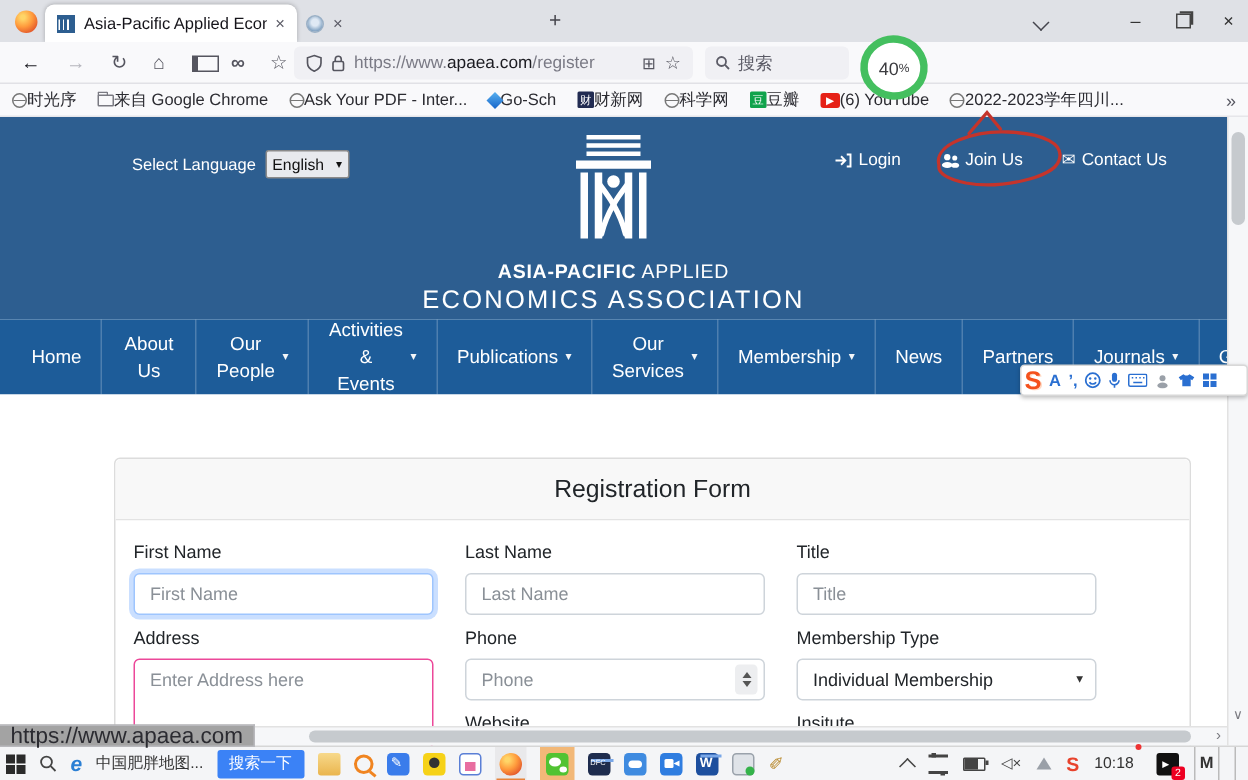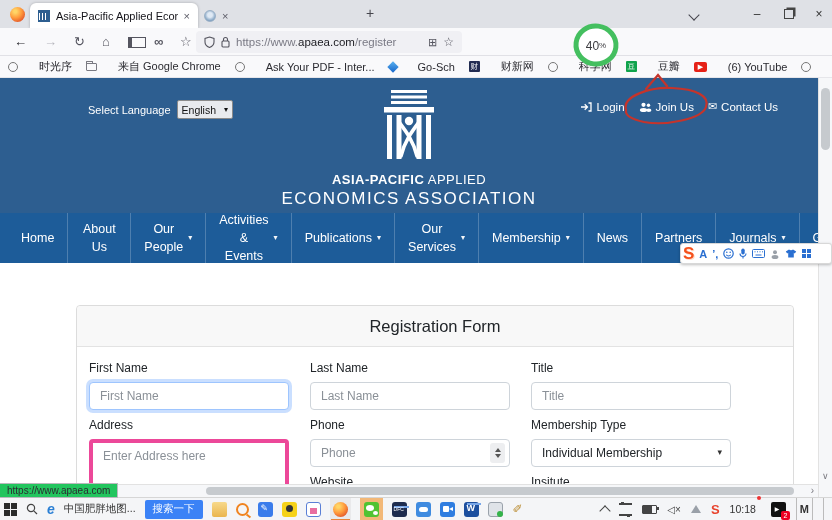--- a/index.html
+++ b/index.html
@@ -54,39 +54,39 @@
   .ext-on{border-radius:3px;overflow:hidden;font-size:6.5px;font-weight:bold;color:#fff;text-align:center;}
   .ext-on .on-top{background:#2f6fe0;height:9px;line-height:9px;}
   .ext-on .on-bot{background:#2fae4e;height:7px;}
   .ext-card{border-radius:3px;background:linear-gradient(#49c06a,#2e9b4e);box-shadow:inset 0 -5px 0 rgba(255,255,255,.35);}
   .thumb{font-size:12px;color:#6b6b74;transform:rotate(-90deg);}
   .hamburger{width:13px;height:2px;background:#55555f;box-shadow:0 4px 0 #55555f,0 8px 0 #55555f;margin-top:3px;}
   
   #bookmarks{position:absolute;left:0;top:56px;width:832px;height:22px;background:#f9f9fb;
              border-bottom:1px solid #e6e6ea;box-sizing:border-box;display:flex;align-items:center;
              padding:0 8px;gap:14px;font-size:11px;color:#2b2b31;}
-  .bm{display:flex;align-items:center;gap:21px;white-space:nowrap;}
+  .bm{display:flex;align-items:center;gap:0;white-space:nowrap;}
   .ic-globe{width:10px;height:10px;border-radius:50%;border:1px solid #777;box-sizing:border-box;
             background:linear-gradient(transparent 45%,#777 45%,#777 55%,transparent 55%);}
   .ic-folder{width:11px;height:8px;border:1px solid #7a7a82;border-radius:1px;position:relative;box-sizing:border-box;}
   .ic-folder:before{content:"";position:absolute;left:-1px;top:-3px;width:5px;height:2px;
                     border:1px solid #7a7a82;border-bottom:none;border-radius:1px 1px 0 0;}
   .ic-diamond{width:8px;height:8px;transform:rotate(45deg);background:linear-gradient(135deg,#58b0f0,#1665c9);}
   .ic-sq{width:11px;height:11px;color:#fff;font-size:7.5px;display:flex;align-items:center;
          justify-content:center;border-radius:1px;}
   .ic-caixin{background:#222c52;} .ic-douban{background:#10a34c;}
   .ic-yt{width:13px;height:10px;background:#e62117;border-radius:2px;color:#fff;font-size:7px;
          display:flex;align-items:center;justify-content:center;}
   .bm-spacer{flex:1;}
   
   #siteheader{position:absolute;left:0;top:78px;width:818px;height:135px;background:#2d5e90;}
   .lang{position:absolute;left:88px;top:22px;display:flex;align-items:center;gap:6px;color:#fff;font-size:11px;}
   .lang select, .lang .select{background:#e8eaee;border:1px solid #8a8a8a;border-radius:2px;font-size:10.5px;
         color:#111;height:17px;padding:0 4px;display:flex;align-items:center;gap:8px;}
-  .hdr-links{position:absolute;right:40px;top:22px;display:flex;align-items:center;gap:14px;
+  .hdr-links{position:absolute;right:40px;top:22px;display:flex;align-items:center;gap:26px;
              color:#fff;font-size:11.5px;}
   .hdr-link{display:flex;align-items:center;gap:4px;white-space:nowrap;}
   .logo-wrap{position:absolute;left:0;top:10px;width:818px;text-align:center;color:#fff;}
   .logo-text1{font-size:13px;letter-spacing:.5px;margin-top:4px;}
   .logo-text1 b{font-weight:bold;}
   .logo-text2{font-size:17px;letter-spacing:1.5px;margin-top:2px;}
   
   #sitenav{position:absolute;left:0;top:213px;width:818px;height:50px;background:#1d5c99;
            display:flex;align-items:stretch;font-size:12.5px;color:#fff;}
   .nav-item{display:flex;align-items:center;justify-content:center;gap:5px;padding:0 13px;
@@ -113,43 +113,43 @@
            align-items:center;justify-content:center;font-size:16.5px;color:#212529;
            border-radius:4px 4px 0 0;}
   .form-grid{display:grid;grid-template-columns:200px 200px 200px;column-gap:21px;
              padding:6px 0 0 12px;}
   .fcol{display:flex;flex-direction:column;}
   .flabel{font-size:12px;color:#212529;margin:8px 0 7px;}
   .finput{height:28px;border:1px solid #ced4da;border-radius:4px;font-size:12px;color:#495057;
           padding:0 10px;box-sizing:border-box;font-family:"Liberation Sans",sans-serif;background:#fff;}
   .finput::placeholder,.ftextarea::placeholder{color:#8a9097;}
   .focused{border-color:#9ec5fe;box-shadow:0 0 0 3px rgba(13,110,253,.22);outline:none;}
-  .ftextarea{height:60px;border:4px solid #ec4899;border-radius:4px;font-size:12px;padding:6px 10px;
+  .ftextarea{height:60px;border:1px solid #ec4899;border-radius:4px;font-size:12px;padding:6px 10px;
              box-sizing:border-box;resize:none;font-family:"Liberation Sans",sans-serif;}
   .phone-wrap{position:relative;}
   .spinner{position:absolute;right:5px;top:4px;width:15px;height:20px;background:#edeef0;border-radius:3px;
            display:flex;flex-direction:column;align-items:center;justify-content:center;gap:2px;}
   .sp-up{width:0;height:0;border-left:3px solid transparent;border-right:3px solid transparent;
          border-bottom:4px solid #555;}
   .sp-dn{width:0;height:0;border-left:3px solid transparent;border-right:3px solid transparent;
          border-top:4px solid #555;}
   .select-wrap{position:relative;}
   .fselect{appearance:none;-webkit-appearance:none;width:100%;color:#212529;}
   .sel-caret{position:absolute;right:9px;top:8px;font-size:9px;color:#333;pointer-events:none;}
   
   #vscroll{position:absolute;left:818px;top:78px;width:14px;height:419px;background:#f6f7f9;
            border-left:1px solid #e2e2e2;box-sizing:border-box;}
   .vthumb{position:absolute;left:2px;top:10px;width:9px;height:62px;background:#c6cace;border-radius:5px;}
   .varrow{position:absolute;left:3px;bottom:16px;font-size:9px;color:#7a7a80;}
   #hscroll{position:absolute;left:0;top:484px;width:818px;height:13px;background:#f6f7f9;
            border-top:1px solid #e2e2e2;box-sizing:border-box;}
   .hthumb{position:absolute;left:206px;top:2px;width:588px;height:8px;background:#c6cace;border-radius:4px;}
   .harrow{position:absolute;right:4px;top:0px;font-size:10px;color:#7a7a80;}
-  #statusbar{position:absolute;left:0;top:483px;height:15px;background:#22c55e;border:1px solid #b9b9bd;
-             border-left:none;font-size:10px;color:#2b2b31;display:flex;align-items:center;
+  #statusbar{position:absolute;left:0;top:483px;height:15px;background:#a3a3a3;border:1px solid #b9b9bd;
+             border-left:none;font-size:15px;color:#2b2b31;display:flex;align-items:center;
              padding:0 7px;box-sizing:border-box;z-index:20;}
   
   #greenring{position:absolute;left:572px;top:22px;width:48px;height:47px;z-index:50;}
   .ring-label{position:absolute;left:0;top:0;width:48px;height:47px;display:flex;align-items:center;
               justify-content:center;font-size:12px;color:#3c3c40;}
   .ring-label small{font-size:8px;}
   #redcircle{position:absolute;left:612px;top:72px;width:102px;height:58px;z-index:50;pointer-events:none;}
   
   #taskbar{position:absolute;left:0;top:497px;width:832px;height:23px;background:#f4f5f7;
            border-top:1px solid #d6d6d6;box-sizing:border-box;display:flex;align-items:center;
@@ -246,20 +246,27 @@
         </svg>
       <svg width="9" height="12" viewBox="0 0 9 12">
           <rect x="1" y="5" width="7" height="6" rx="1" fill="none" stroke="#55555f" stroke-width="1.1"></rect>
           <path d="M2.5 5 V3.5 a2 2 0 0 1 4 0 V5" fill="none" stroke="#55555f" stroke-width="1.1"></path>
         </svg>
       <span class="url"><span>https://www.</span><b>apaea.com</b><span>/register</span></span>
       <span style="margin-left:auto;color:#55555f;font-size:11px">⊞</span>
       <span style="color:#55555f;font-size:12px">☆</span>
     </div>
 
+    <div class="searchbar">
+      <svg width="10" height="10" viewBox="0 0 10 10">
+          <circle cx="4" cy="4" r="3" fill="none" stroke="#5b5b66" stroke-width="1.2"></circle>
+          <line x1="6.3" y1="6.3" x2="9" y2="9" stroke="#5b5b66" stroke-width="1.2"></line>
+        </svg>
+      <span>搜索</span>
+    </div>
 
     <div class="perf">
       <div><span class="up">↑</span> <span>1.2K/s</span></div>
       <div><span class="cpu">CPU</span> <span class="temp">38°C</span></div>
     </div>
 
     <div class="ext ext-circle" style="left:660px">
         <span class="ext-dot"></span>
       </div>
     <span class="ext undo" style="left:682px;top:32px">↩</span>

